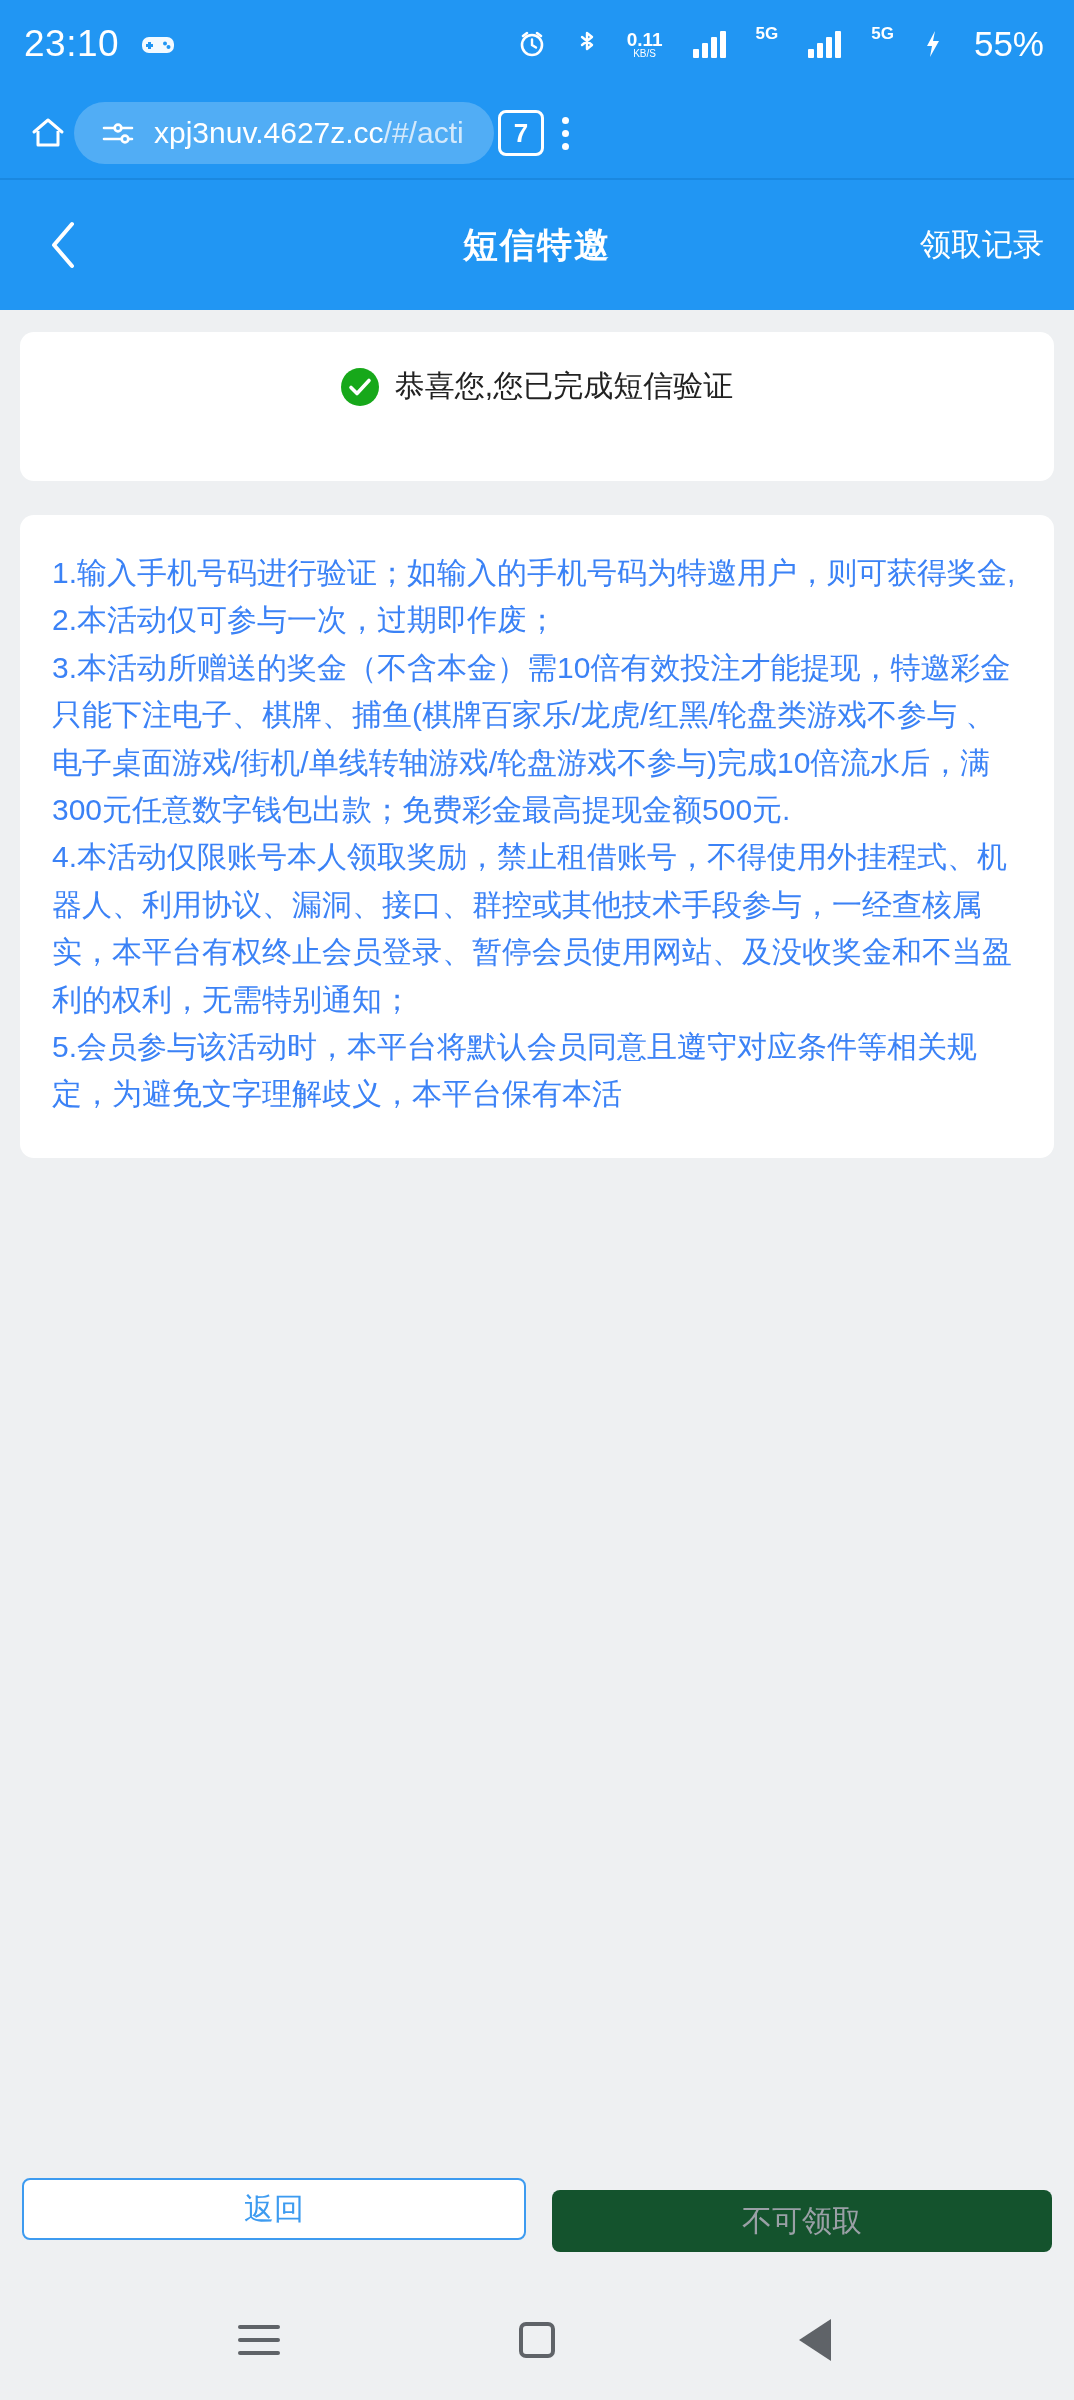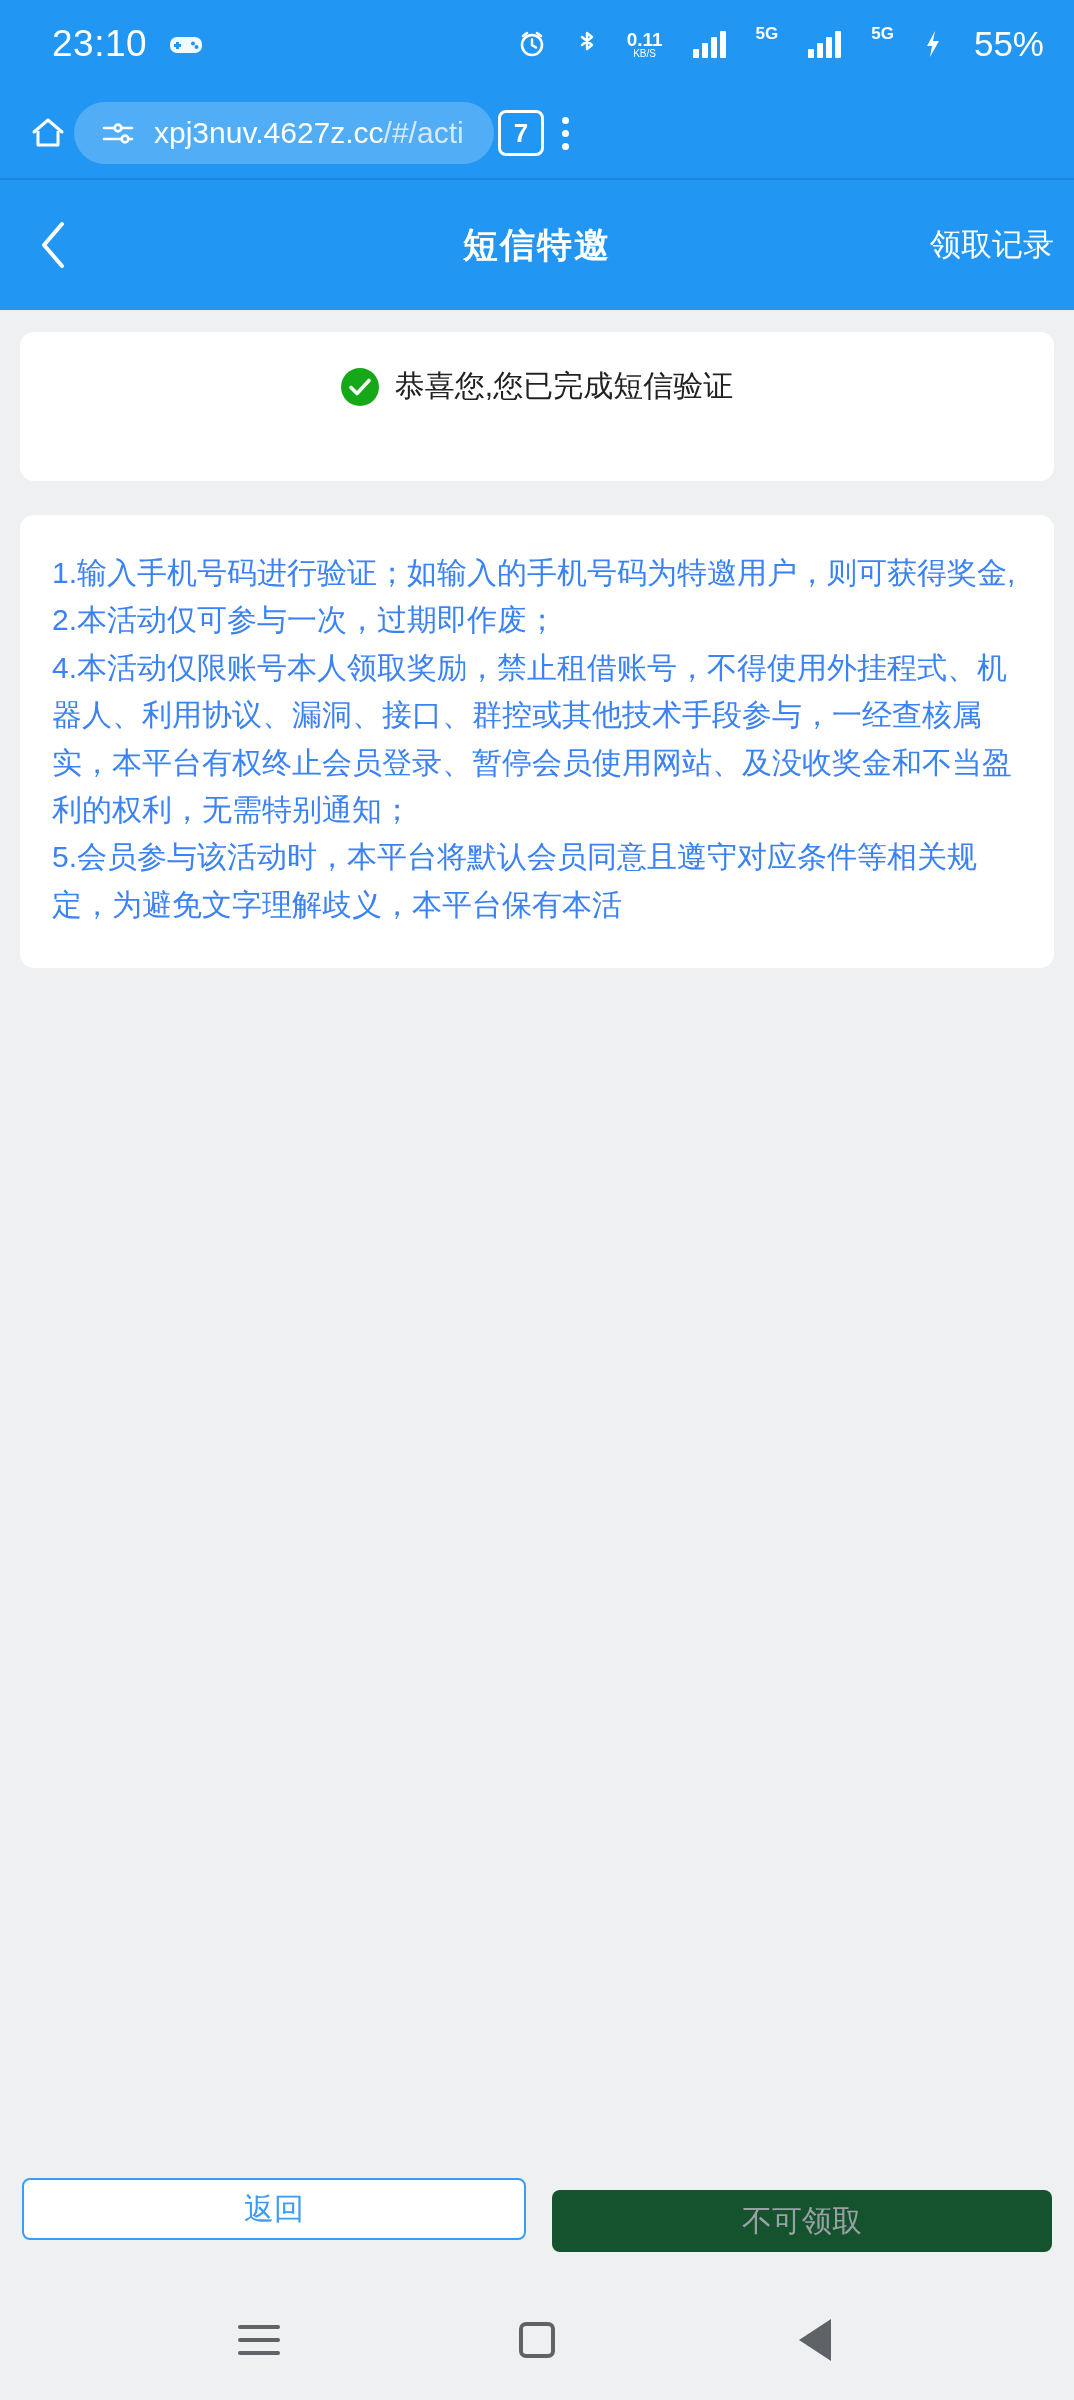--- a/index.html
+++ b/index.html
@@ -11,21 +11,21 @@
   }
   body { position: relative; overflow: hidden; }
 
   
   .statusbar {
     height: 88px;
     background: #2196f3;
     display: flex;
     align-items: center;
     justify-content: space-between;
-    padding: 0 30px 0 52px;
+    padding: 0 30px 0 24px;
     color: #ffffff;
   }
   .sb-left { display: flex; align-items: center; gap: 22px; }
   .sb-clock { font-size: 37px; font-weight: 500; letter-spacing: .5px; }
   .sb-right { display: flex; align-items: center; gap: 30px; }
   .sb-icon { display: inline-flex; align-items: center; justify-content: center; }
   .netspeed { display: flex; flex-direction: column; align-items: center; line-height: 1; }
   .netspeed .num { font-size: 19px; font-weight: 700; }
   .netspeed .unit { font-size: 10px; font-weight: 400; }
   .sig { display: flex; align-items: flex-end; gap: 3px; height: 28px; }
@@ -77,21 +77,21 @@
   .kebab { display: flex; flex-direction: column; gap: 6px; padding: 6px 14px; }
   .kebab i { width: 7px; height: 7px; border-radius: 50%; background: #fff; display:block; }
   .hr-line { height: 2px; background: #1a88e0; }
 
   
   .appheader {
     height: 130px;
     background: #2196f3;
     display: flex;
     align-items: center;
-    padding: 0 20px;
+    padding: 0 30px;
     position: relative;
   }
   .back-chevron {
     width: 70px; height: 70px;
     display: flex; align-items: center; justify-content: center;
   }
   .app-title {
     position: absolute;
     left: 0; right: 0;
     text-align: center;
@@ -291,20 +291,21 @@
           </svg>
       </span>
       <span class="success-text">恭喜您,您已完成短信验证</span>
     </div>
   </div>
 
   <div class="card">
     <div class="rules">
       <p>1.输入手机号码进行验证；如输入的手机号码为特邀用户，则可获得奖金,</p>
       <p>2.本活动仅可参与一次，过期即作废；</p>
+      <p>3.本活动所赠送的奖金（不含本金）需10倍有效投注才能提现，特邀彩金只能下注电子、棋牌、捕鱼(棋牌百家乐/龙虎/红黑/轮盘类游戏不参与 、电子桌面游戏/街机/单线转轴游戏/轮盘游戏不参与)完成10倍流水后，满300元任意数字钱包出款；免费彩金最高提现金额500元.</p>
       <p>4.本活动仅限账号本人领取奖励，禁止租借账号，不得使用外挂程式、机器人、利用协议、漏洞、接口、群控或其他技术手段参与，一经查核属实，本平台有权终止会员登录、暂停会员使用网站、及没收奖金和不当盈利的权利，无需特别通知；</p>
       <p>5.会员参与该活动时，本平台将默认会员同意且遵守对应条件等相关规定，为避免文字理解歧义，本平台保有本活</p>
     </div>
   </div>
 
 </div>
 
 <div class="footer">
   <div class="btn btn-outline">返回</div>
   <div class="btn btn-disabled">不可领取</div>

